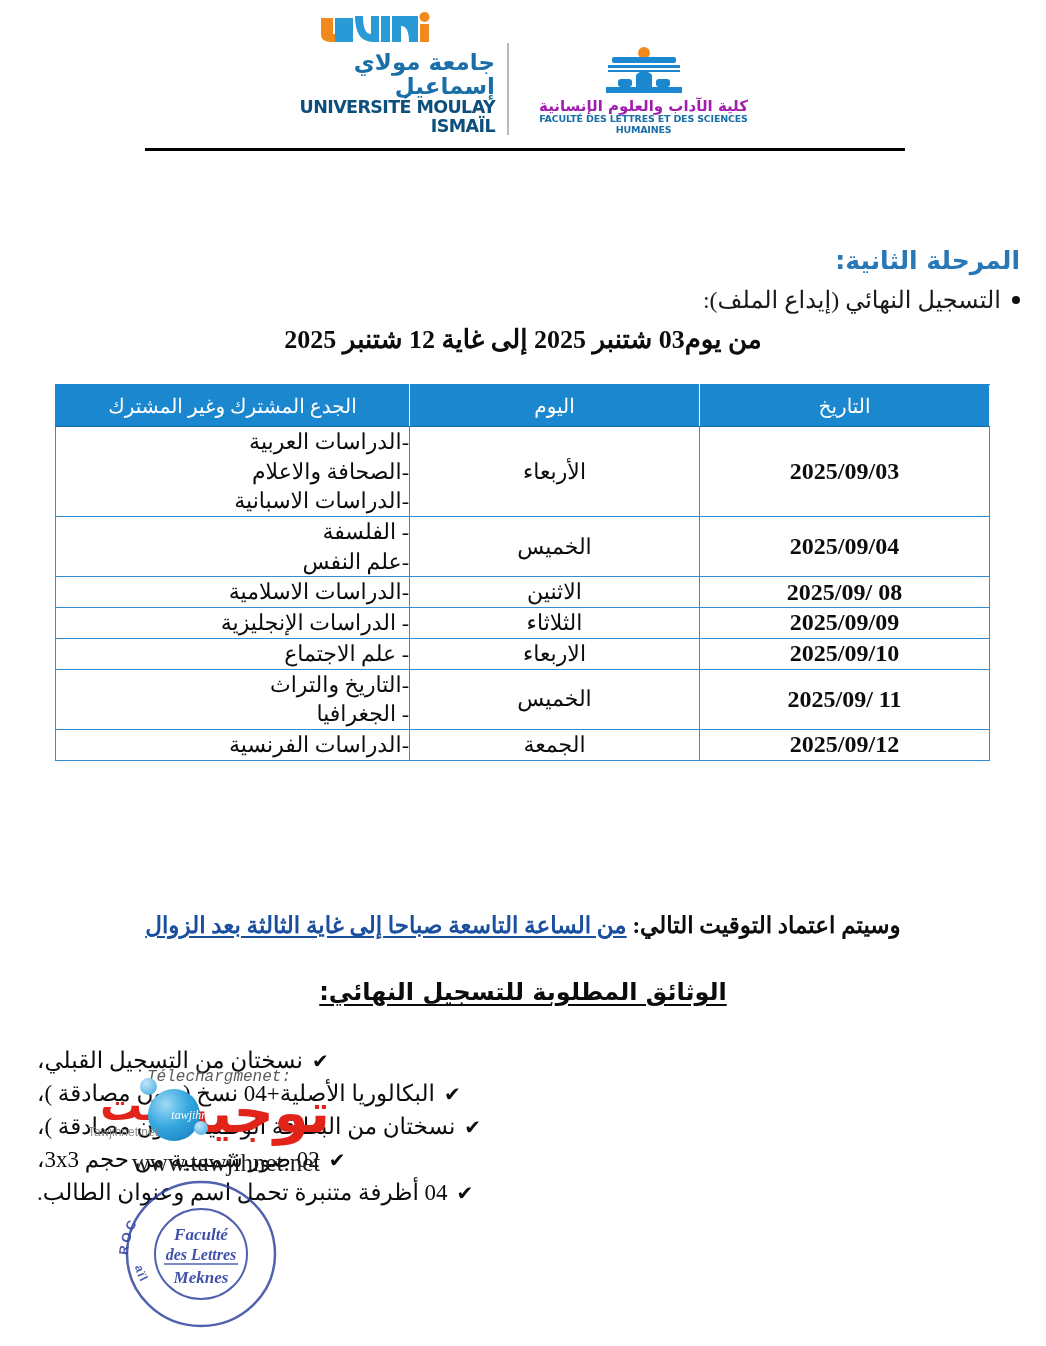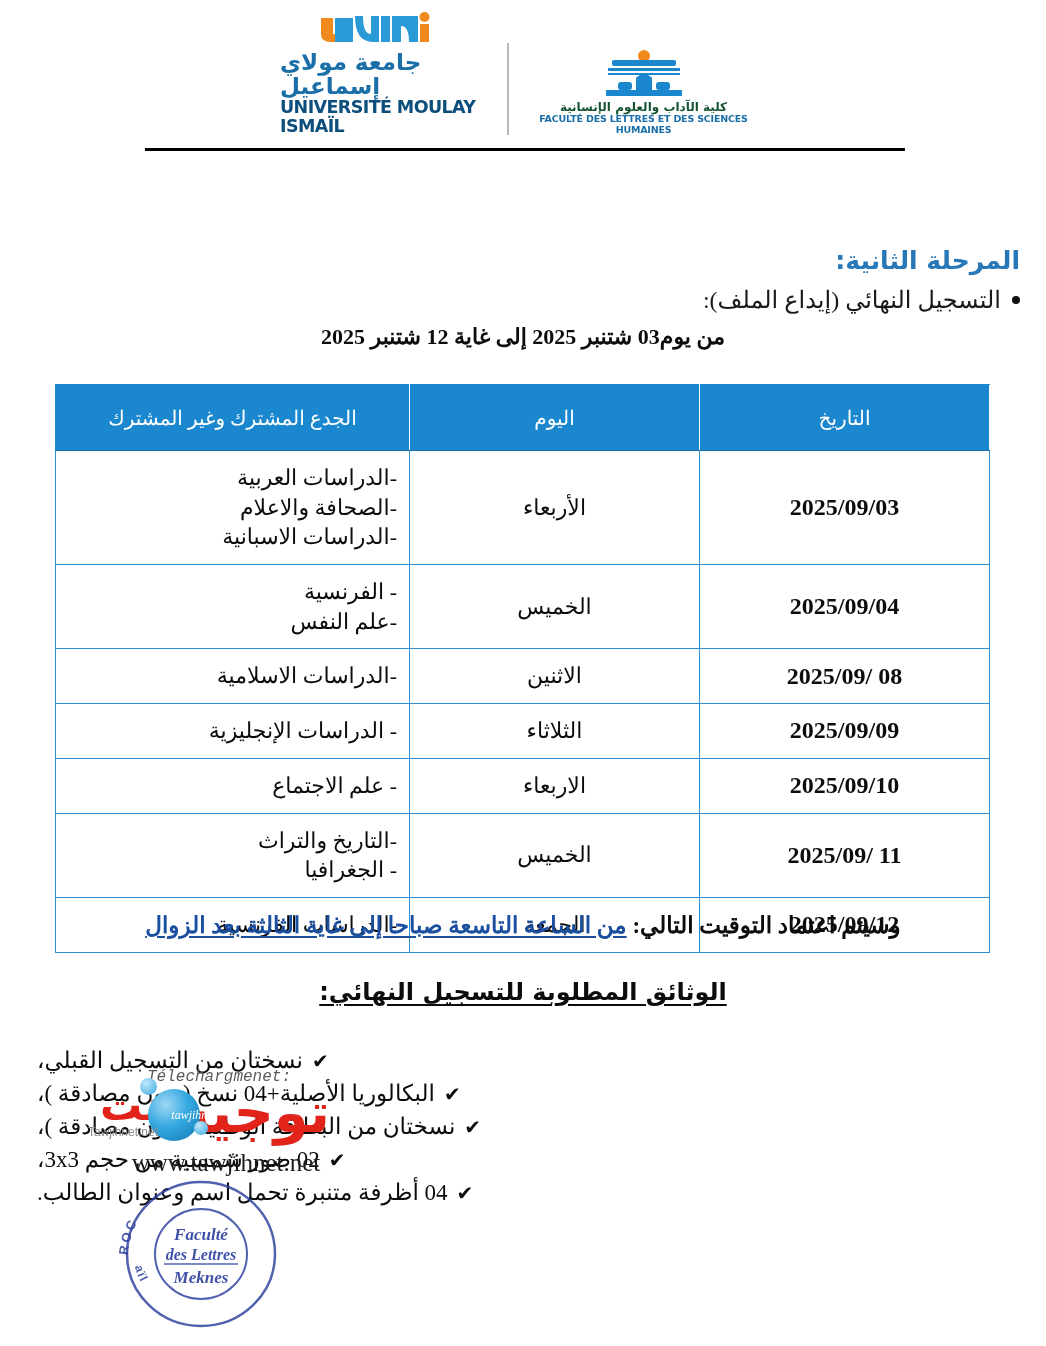--- a/index.html
+++ b/index.html
@@ -24,21 +24,21 @@
     left: 0;
     width: 1046px;
     height: 105px;
     display: flex;
     justify-content: center;
     align-items: flex-end;
     direction: ltr;
   }
   .logo-umi {
     width: 215px;
-    text-align: left;
+    text-align: right;
     padding-bottom: 2px;
   }
   .logo-umi-mark {
     height: 42px;
     position: relative;
     margin: 0 auto 2px auto;
     width: 150px;
   }
   .umi-swoosh {
     position: absolute;
@@ -77,23 +77,23 @@
     padding-bottom: 2px;
   }
   .logo-flsh-mark {
     width: 120px;
     height: 50px;
     margin: 0 auto 1px auto;
     position: relative;
   }
   .logo-flsh-ar {
     font-family: "DejaVu Sans", sans-serif;
-    font-size: 12px;
-    font-weight: bold;
-    color: #14532d;
+    font-size: 15px;
+    font-weight: bold;
+    color: #a21caf;
     letter-spacing: -0.4px;
     direction: rtl;
     line-height: 1.1;
   }
   .logo-flsh-fr {
     font-family: "DejaVu Sans", sans-serif;
     font-size: 9.5px;
     font-weight: bold;
     color: #1b6fa8;
     letter-spacing: -0.2px;
@@ -138,41 +138,41 @@
     border-radius: 50%;
     display: inline-block;
     flex: 0 0 auto;
   }
   .date-range {
     position: absolute;
     top: 324px;
     right: 0;
     width: 1046px;
     text-align: center;
-    font-size: 22px;
+    font-size: 26px;
     font-weight: bold;
     direction: rtl;
     color: #0c0c0c;
     letter-spacing: 0px;
   }
 
   
   .sched-table {
     position: absolute;
     top: 384px;
     right: 56px;
     width: 934px;
     border-collapse: collapse;
     direction: rtl;
     table-layout: fixed;
   }
   .sched-table th,
   .sched-table td {
     border: 1.5px solid #2e8fd4;
-    padding: 12px;
+    padding: 0;
     vertical-align: middle;
   }
   .sched-table thead th {
     background: #1b87ce;
     color: #ffffff;
     font-weight: normal;
     font-size: 20px;
     height: 41px;
     text-align: center;
     border-color: #1b87ce;
@@ -446,21 +446,21 @@
         <td class="cell-branch">
           <span class="b-item">-الدراسات  العربية</span>
           <span class="b-item">-الصحافة والاعلام</span>
           <span class="b-item">-الدراسات الاسبانية</span>
         </td>
       </tr>
       <tr>
         <td class="cell-date">2025/09/04</td>
         <td class="cell-day">الخميس</td>
         <td class="cell-branch">
-          <span class="b-item">- الفرنسية</span>
+          <span class="b-item">- الفلسفة</span>
           <span class="b-item">-علم النفس</span>
         </td>
       </tr>
       <tr>
         <td class="cell-date">2025/09/ 08</td>
         <td class="cell-day">الاثنين</td>
         <td class="cell-branch">
           <span class="b-item">-الدراسات الاسلامية</span>
         </td>
       </tr>

